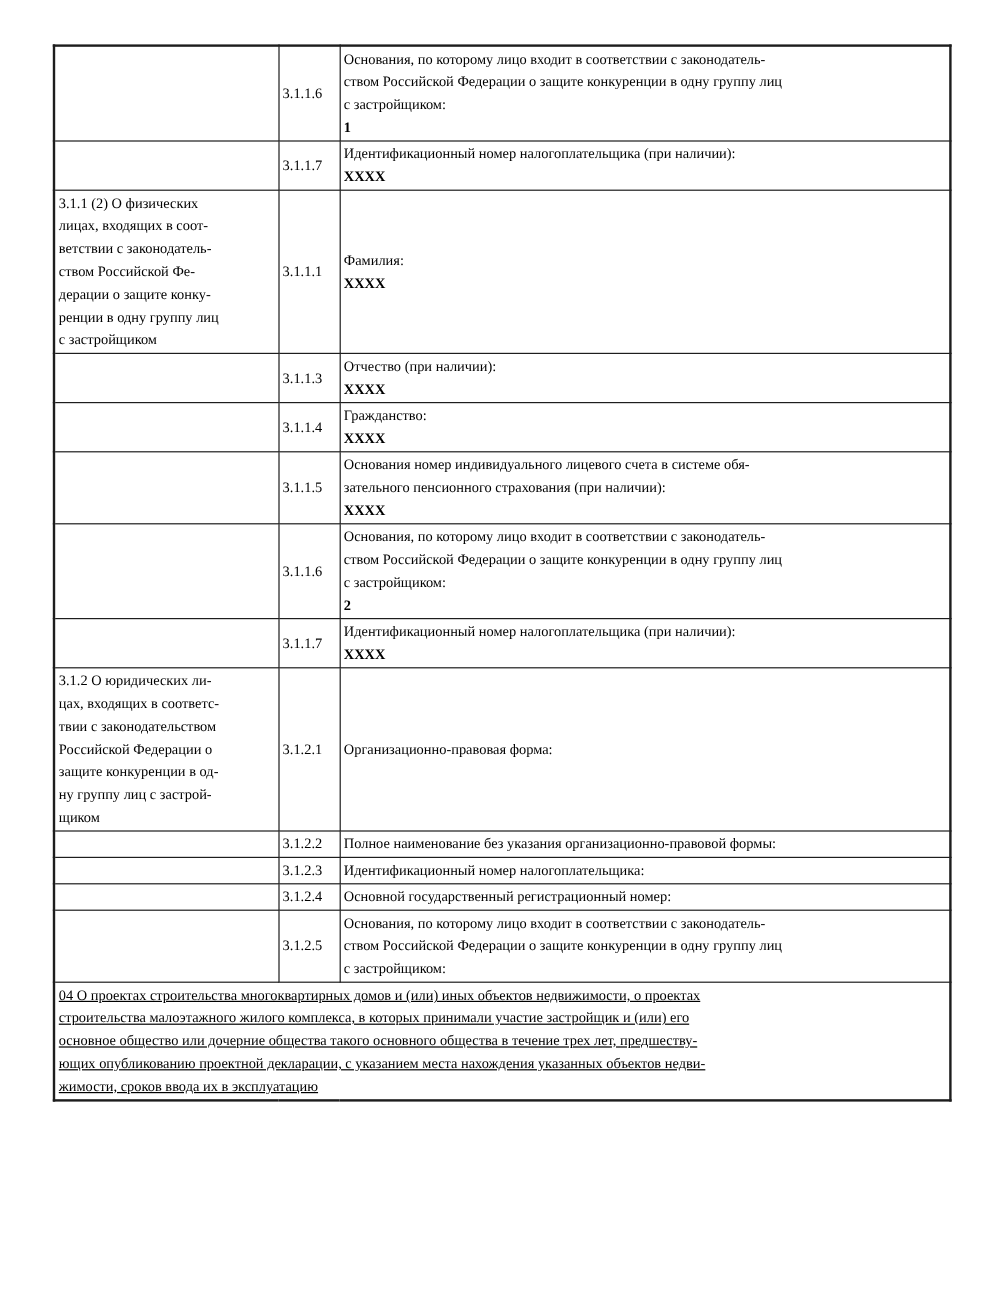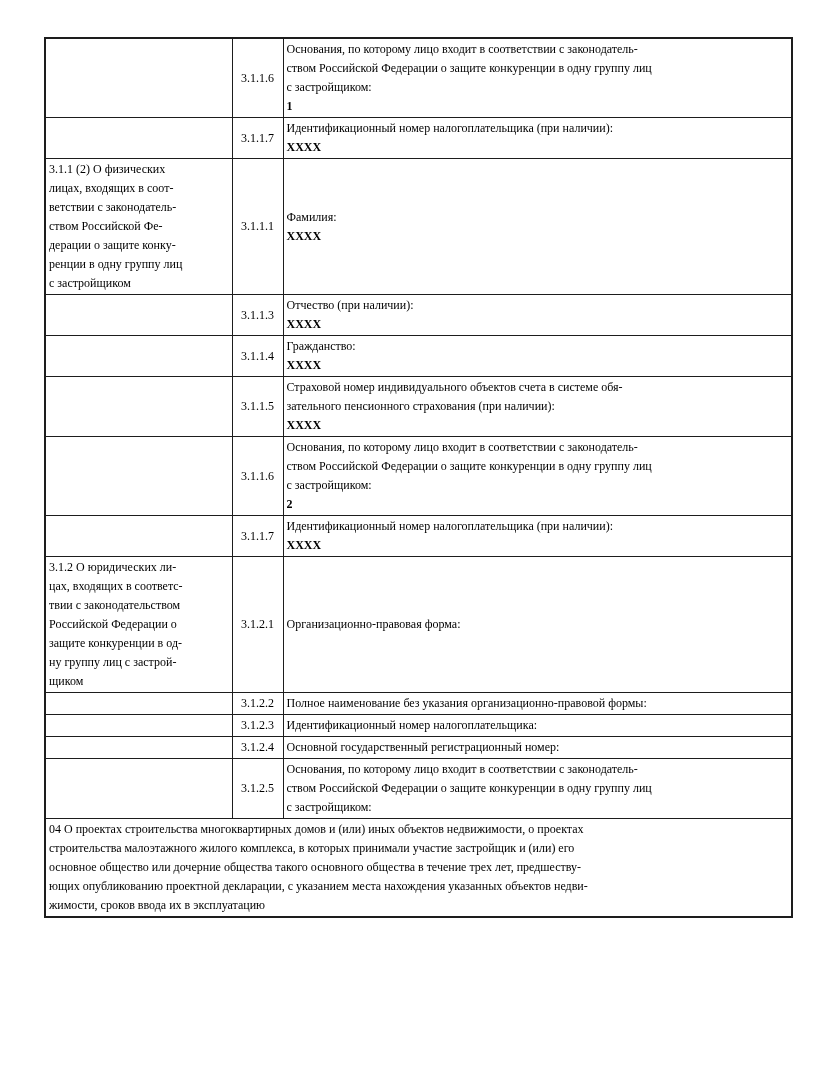--- a/index.html
+++ b/index.html
@@ -35,37 +35,38 @@
     vertical-align: middle;
     overflow: hidden;
   }
   td.c-section {
     vertical-align: top;
     white-space: pre-line;
     padding: 1px 2px 1px 3px;
     margin-left: 22px;
   }
   td.c-num {
-    text-align: center;
+    text-align: left;
     padding: 1px 1px;
   }
   td.c-field {
     padding: 1px 2px 1px 4px;
   }
   .field-label {
     white-space: pre-line;
   }
   .field-value {
     font-weight: bold;
   }
   .field-value:empty { display: none; }
   td.c-footer {
     vertical-align: top;
     white-space: pre-line;
     padding: 1px 4px 3px 4px;
+    text-decoration: underline;
   }
 </style>
 </head>
 <body>
 
 <div class="page">
   <table class="decl">
     <colgroup>
       <col style="width:187px">
       <col style="width:51px">
@@ -117,21 +118,21 @@
         <td class="c-num">3.1.1.4</td>
         <td class="c-field">
           <div class="field-label">Гражданство:</div>
           <div class="field-value">XXXX</div>
         </td>
       </tr>
       <tr>
         <td class="c-section"></td>
         <td class="c-num">3.1.1.5</td>
         <td class="c-field">
-          <div class="field-label">Страховой номер индивидуального объектов счета в системе обя-
+          <div class="field-label">Основания номер индивидуального лицевого счета в системе обя-
 зательного пенсионного страхования (при наличии):</div>
           <div class="field-value">XXXX</div>
         </td>
       </tr>
       <tr>
         <td class="c-section"></td>
         <td class="c-num">3.1.1.6</td>
         <td class="c-field">
           <div class="field-label">Основания, по которому лицо входит в соответствии с законодатель-
 ством Российской Федерации о защите конкуренции в одну группу лиц

